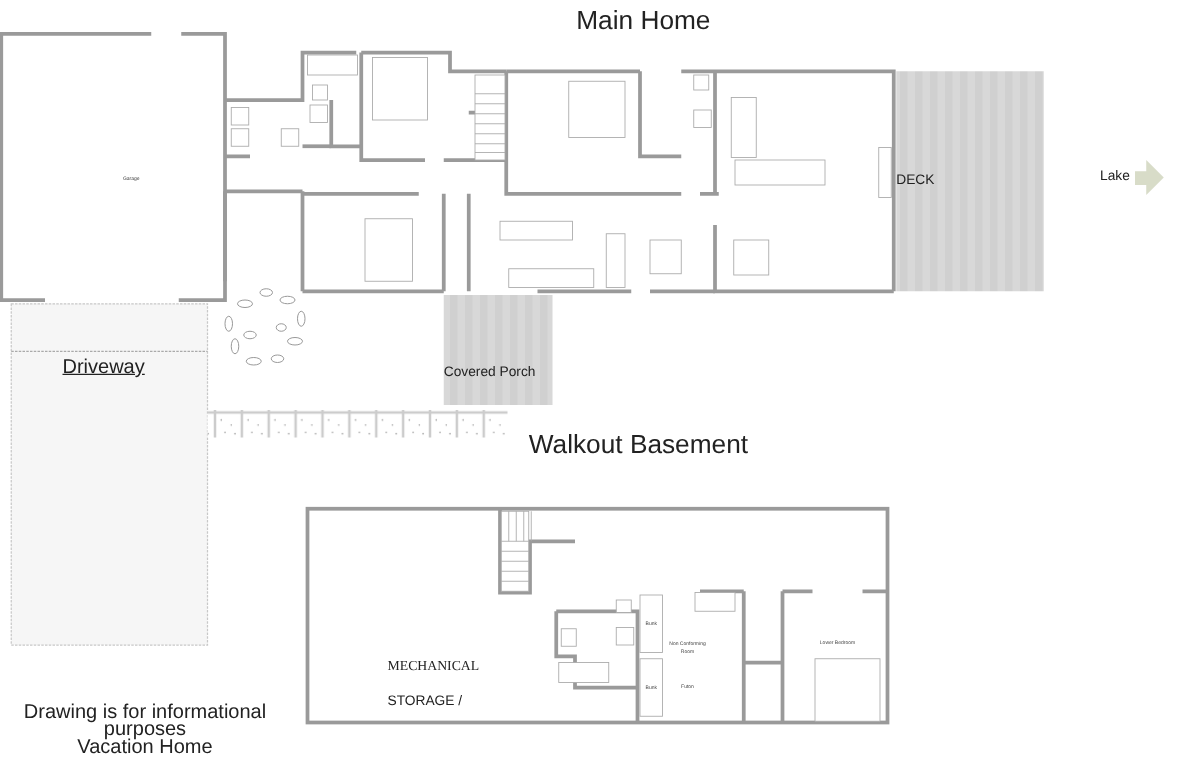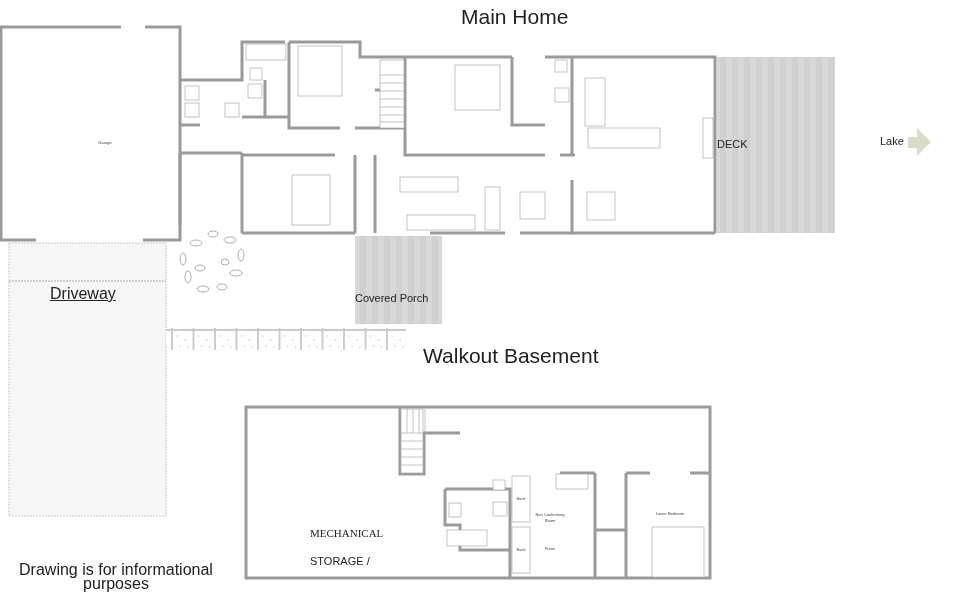--- a/index.html
+++ b/index.html
@@ -168,13 +168,14 @@
 <div class="abs lbl" style="left:310px;top:527px;width:100px;font-family:Liberation Serif, serif;">MECHANICAL</div>
 <div class="abs tiny" style="left:530px;top:512px;width:40px;">Non Conforming</div>
 <div class="abs tiny" style="left:530px;top:518px;width:40px;">Room</div>
 <div class="abs tiny" style="left:540px;top:546px;width:20px;">Futon</div>
 <div class="abs tiny" style="left:650px;top:511px;width:40px;">Lower Bedroom</div>
 <div class="abs tiny" style="left:514px;top:496px;width:14px;">Bunk</div>
 <div class="abs tiny" style="left:514px;top:547px;width:14px;">Bunk</div>
 
 <div class="abs foot" style="left:10px;top:563px;width:212px;">
   <div>Drawing is for informational purposes</div>
+  <div>Vacation Home</div>
 </div>
 
 </body></html>

